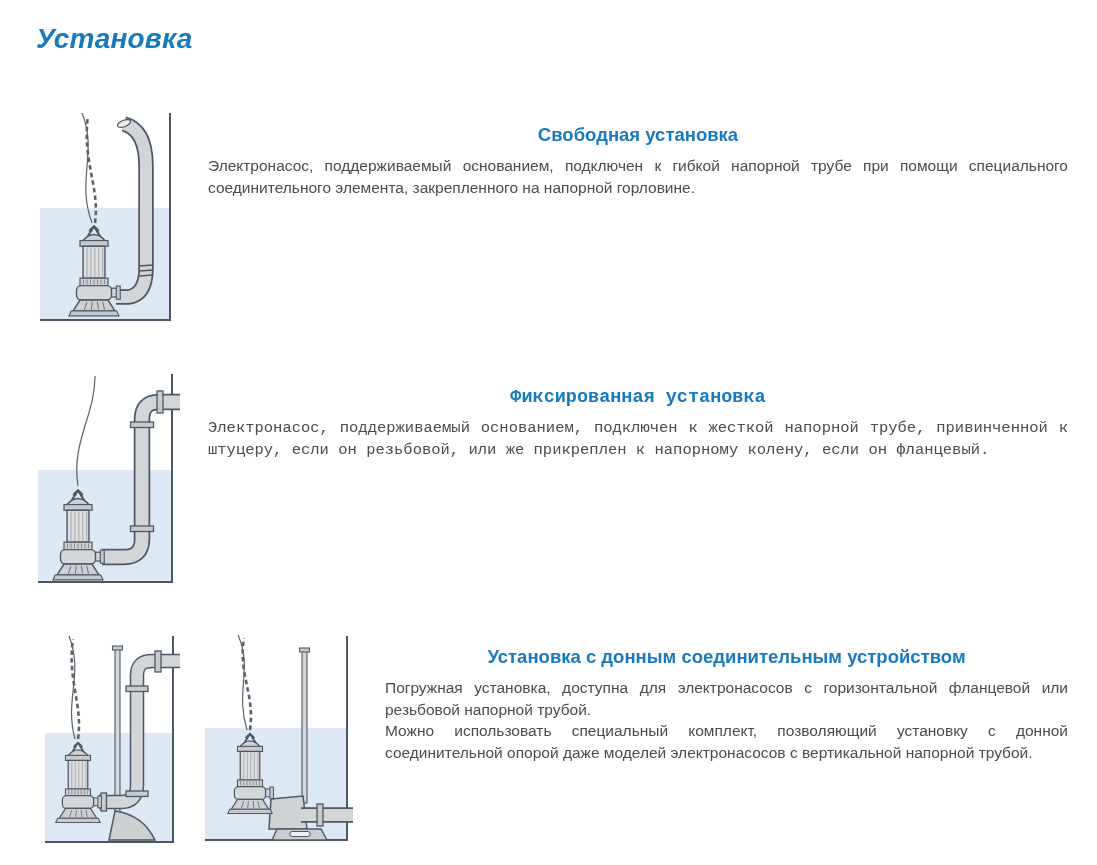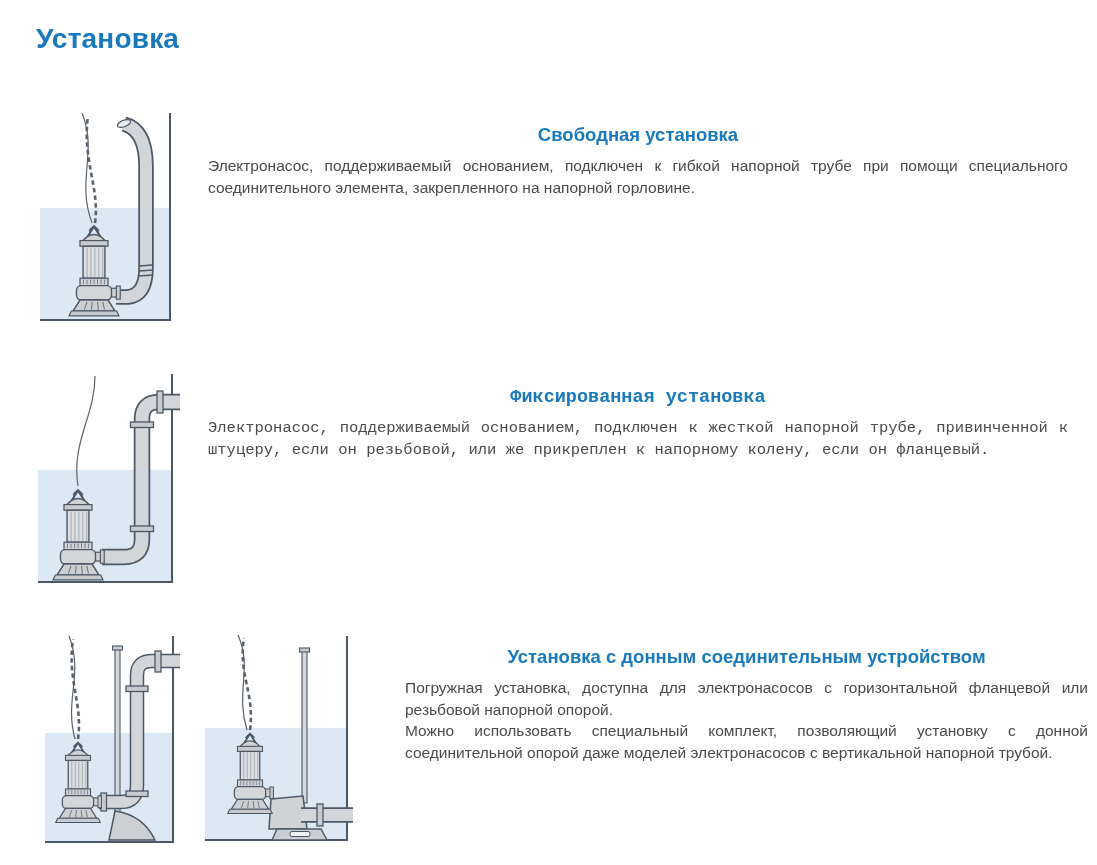--- a/index.html
+++ b/index.html
@@ -2,26 +2,26 @@
 <html lang="ru"><head>
 <meta charset="utf-8">
 <style>
   html,body{margin:0;padding:0;background:#ffffff;}
   .page{
     position:relative;width:1097px;height:865px;background:#ffffff;
     font-family:"Liberation Sans",sans-serif;overflow:hidden;
   }
   .title{
     position:absolute;left:36px;top:24px;margin:0;
-    font-size:28px;line-height:30px;font-weight:bold;color:#1879bd;letter-spacing:.2px;
+    font-size:28px;line-height:30px;font-weight:bold;color:#1879bd;letter-spacing:.2px;font-style:italic;
   }
   .section-text{position:absolute;}
   .text-1{left:208px;top:124px;width:860px;}
   .text-2{left:208px;top:387px;width:860px;font-family:Liberation Mono, monospace;}
-  .text-3{left:385px;top:646px;width:683px;margin-left:20px;}
+  .text-3{left:385px;top:646px;width:683px;}
   .section-heading{
     margin:0 0 9px 0;font-size:18.5px;line-height:22px;font-weight:bold;color:#1879bd;text-align:center;
   }
   .section-text p{
     margin:0;font-size:15.5px;line-height:21.5px;color:#4b4b4b;text-align:justify;
   }
   figure.fig{position:absolute;margin:0;}
   .fig-1{left:40px;top:108px;width:150px;height:222px;}
   .fig-2{left:38px;top:372px;width:165px;height:222px;}
   .fig-3{left:45px;top:633px;width:145px;height:222px;}
@@ -172,17 +172,17 @@
       <path d="M72,196 L116,196 L122,207 L67,207 Z" fill="#c9cdd1" stroke="#4d5866" stroke-width="1.4"></path>
       <rect x="85" y="198.5" width="20" height="5" rx="2" fill="#eef1f3" stroke="#4d5866" stroke-width="1"></rect>
       <use href="#pump" x="20" y="95" width="50" height="87.5"></use>
       <path class="cable" d="M42,97 C30,58 48,36 33,2"></path>
       <path class="chain" d="M45,97 C50,60 33,42 39,5"></path>
     </svg>
   </figure>
 
   <section class="section-text text-3">
     <h2 class="section-heading">Установка с донным соединительным устройством</h2>
-    <p>Погружная установка, доступна для электронасосов с горизонтальной фланцевой или резьбовой напорной опорой.</p>
+    <p>Погружная установка, доступна для электронасосов с горизонтальной фланцевой или резьбовой напорной трубой.</p>
     <p>Можно использовать специальный комплект, позволяющий установку с донной соединительной опорой даже моделей электронасосов с вертикальной напорной трубой.</p>
   </section>
 
 </div>
 
 </body></html>

